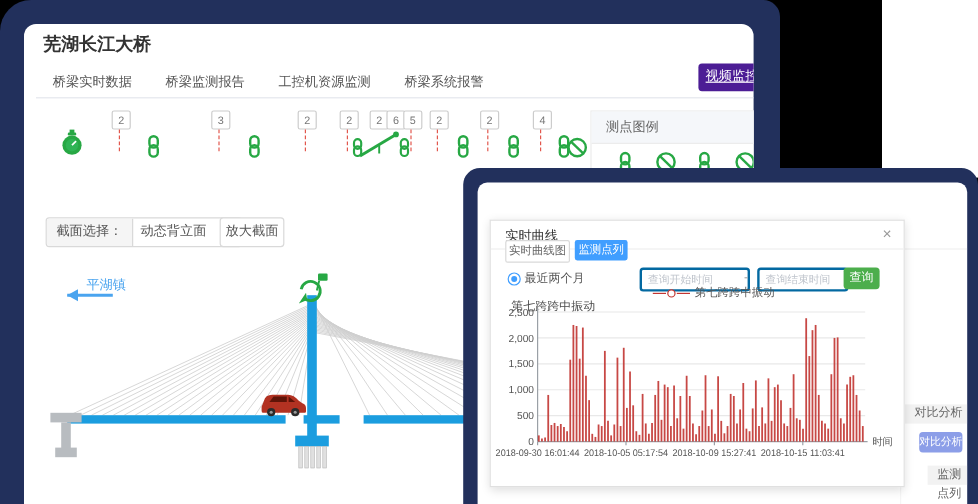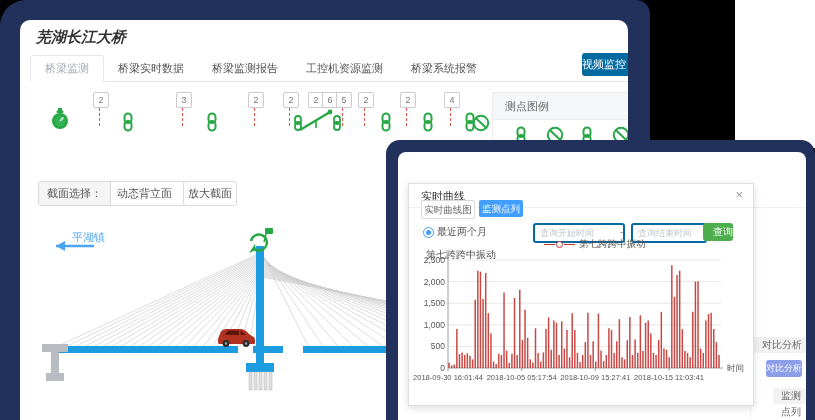--- a/index.html
+++ b/index.html
@@ -4,26 +4,26 @@
 <style>
   html,body{margin:0;padding:0;background:#000;}
   .stage{position:relative;width:815px;height:420px;background:#000;overflow:hidden;
          font-family:"Liberation Sans","DejaVu Sans",sans-serif;}
   .abs{position:absolute;}
   
   .white-patch{left:735px;top:0;width:80px;height:148px;background:#fff;}
   
   .main-frame{left:0;top:0;width:650px;height:420px;background:#22305c;border-radius:26px 14px 0 0;}
   .main-card{left:20px;top:20px;width:608px;height:400px;background:#fff;border-radius:10px 10px 0 0;overflow:hidden;}
-  .page-title{left:16px;top:8px;font-size:15px;font-weight:bold;color:#333;font-style:italic;}
+  .page-title{left:16px;top:8px;font-size:15px;font-weight:bold;color:#333;}
   .tabbar{left:10px;right:0;top:38px;height:23px;border-bottom:1px solid #e4e7ed;display:flex;align-items:flex-end;}
   .tab{font-size:11px;color:#555;padding:5px 14px;cursor:pointer;white-space:nowrap;}
   .tab.active{color:#a6acb5;background:#fff;border:1px solid #e4e7ed;border-bottom:1px solid #fff;margin-bottom:-1px;border-radius:3px 3px 0 0;}
-  .video-btn{left:562px;top:33px;width:50px;height:23px;background:#0369a1;color:#fff;font-size:11px;
-             border:none;border-radius:3px;line-height:23px;text-align:left;cursor:pointer;}
+  .video-btn{left:562px;top:33px;width:50px;height:23px;background:#4c1d95;color:#fff;font-size:11px;
+             border:none;border-radius:3px;line-height:23px;text-align:right;cursor:pointer;text-decoration:underline;}
   
   .sensor-row{left:0;top:68px;width:608px;height:52px;}
   .s-badge{position:absolute;top:4px;width:14px;height:14px;border:1px solid #ccc;background:#fff;border-radius:2px;
            font-size:9px;color:#777;text-align:center;line-height:14px;}
   .s-dash{position:absolute;top:20px;height:18px;width:0;border-left:1px dashed #e2574d;}
   .s-icon{position:absolute;}
   
   .legend-panel{left:472px;top:72px;width:135px;height:80px;border:1px solid #ececec;background:#fff;}
   .legend-panel-header{height:26px;background:#f5f7fa;border-bottom:1px solid #ececec;
                        font-size:11px;color:#666;line-height:26px;padding-left:12px;}
@@ -60,41 +60,40 @@
   .radio{left:14px;top:43px;width:9px;height:9px;border:1px solid #409eff;border-radius:50%;background:#fff;}
   .radio::after{content:"";position:absolute;left:2px;top:2px;width:5px;height:5px;border-radius:50%;background:#409eff;}
   .radio-label{left:28px;top:41px;font-size:10px;color:#555;}
   .dlg-input{position:absolute;top:39px;height:16px;border:2px solid #0369a1;border-radius:3px;font-size:9px;color:#666;
              padding:0 5px;outline:none;font-family:inherit;}
   .dlg-input::placeholder{color:#bfc4cc;}
   .inp-start{left:124px;width:78px;}
   .inp-end{left:222px;width:62px;}
   .range-sep{left:211px;top:42px;font-size:10px;color:#999;}
   .query-btn{left:294px;top:39px;width:30px;height:18px;background:#4cae4c;color:#fff;border:none;border-radius:3px;
-             font-size:10px;line-height:18px;text-align:right;cursor:pointer;}
+             font-size:10px;line-height:18px;text-align:center;cursor:pointer;}
   .legend-item{left:135px;top:55px;height:10px;display:flex;align-items:center;}
   .lg-line{width:11px;border-top:1.5px solid #c23531;}
   .lg-circle{width:5px;height:5px;border:1.5px solid #c23531;border-radius:50%;margin:0 1px;background:#fff;}
   .lg-text{font-size:9.5px;color:#555;margin-left:4px;}
   .chart-title{left:17px;top:64px;font-size:10px;color:#4d4d4d;}
   .chart-svg{left:0;top:70px;}
 </style>
 </head>
 <body>
 
 <div class="stage">
 
   <div class="abs white-patch"></div>
 
   <div class="abs main-frame">
     <div class="abs main-card">
       <div class="abs page-title">芜湖长江大桥</div>
 
       <div class="abs tabbar" id="tabbar">
-          <div class="tab active">桥梁监测</div>
           <div class="tab">桥梁实时数据</div>
           <div class="tab">桥梁监测报告</div>
           <div class="tab">工控机资源监测</div>
           <div class="tab">桥梁系统报警</div>
         </div>
 
       <div class="abs video-btn">视频监控</div>
 
       <div class="abs sensor-row" id="sensor-row">
           <div class="s-icon" style="top: 18px; left: 28px;"><svg width="24" height="26" viewBox="0 0 24 26">

